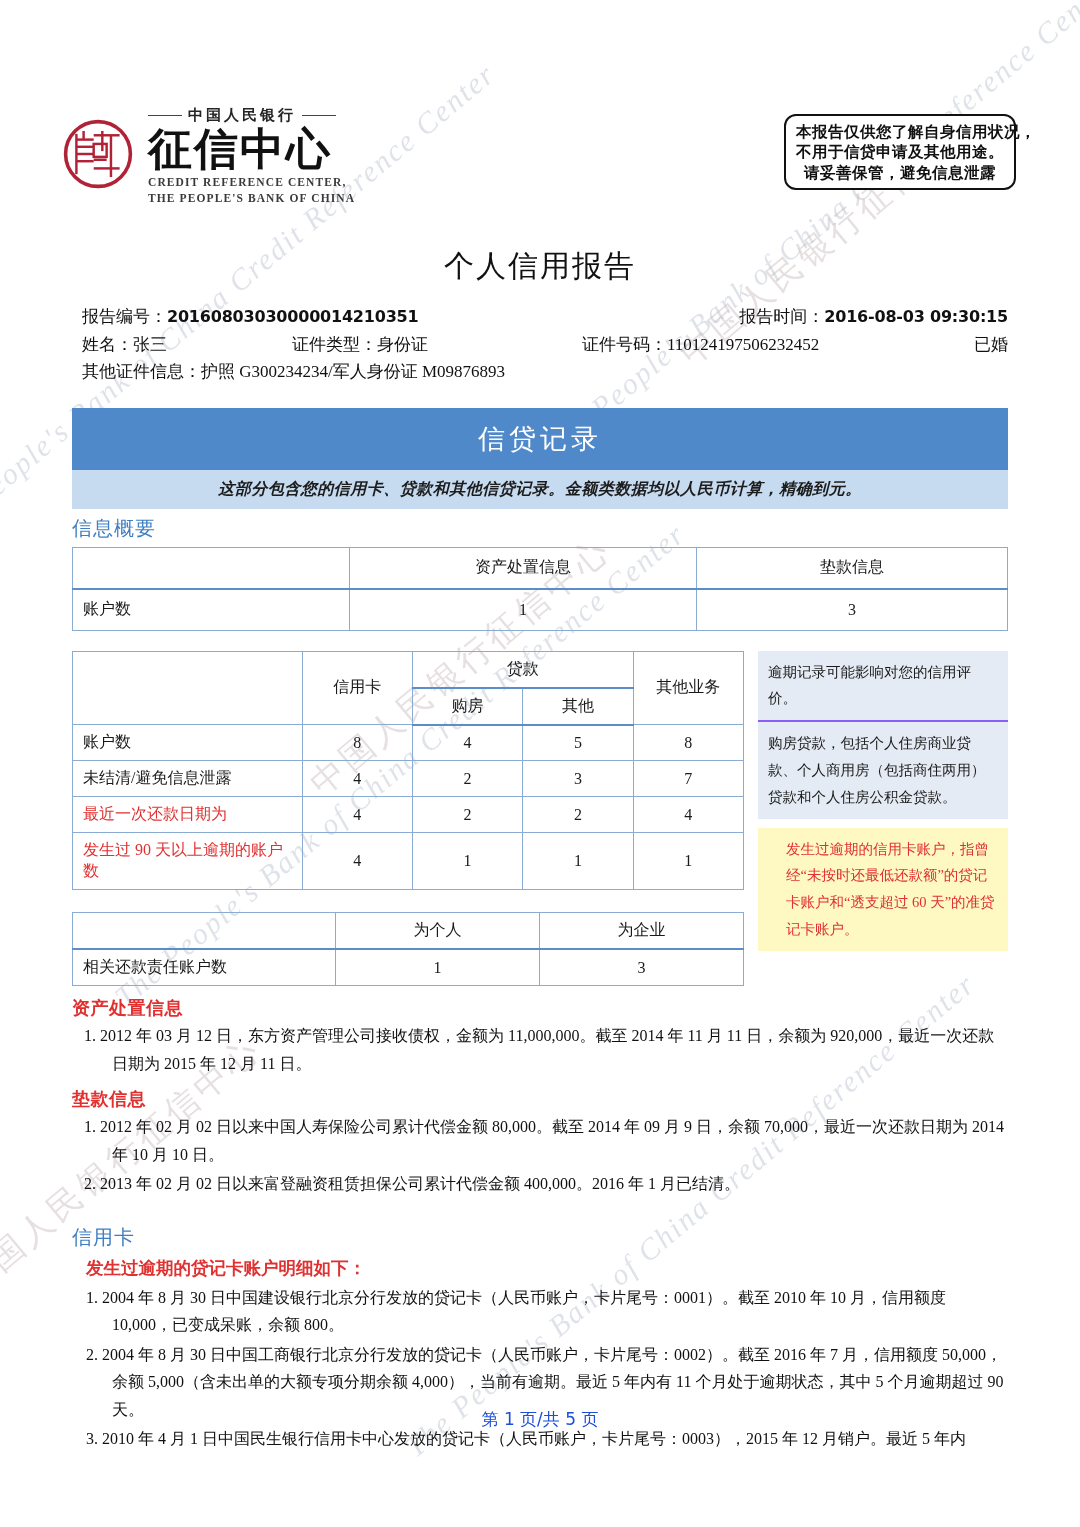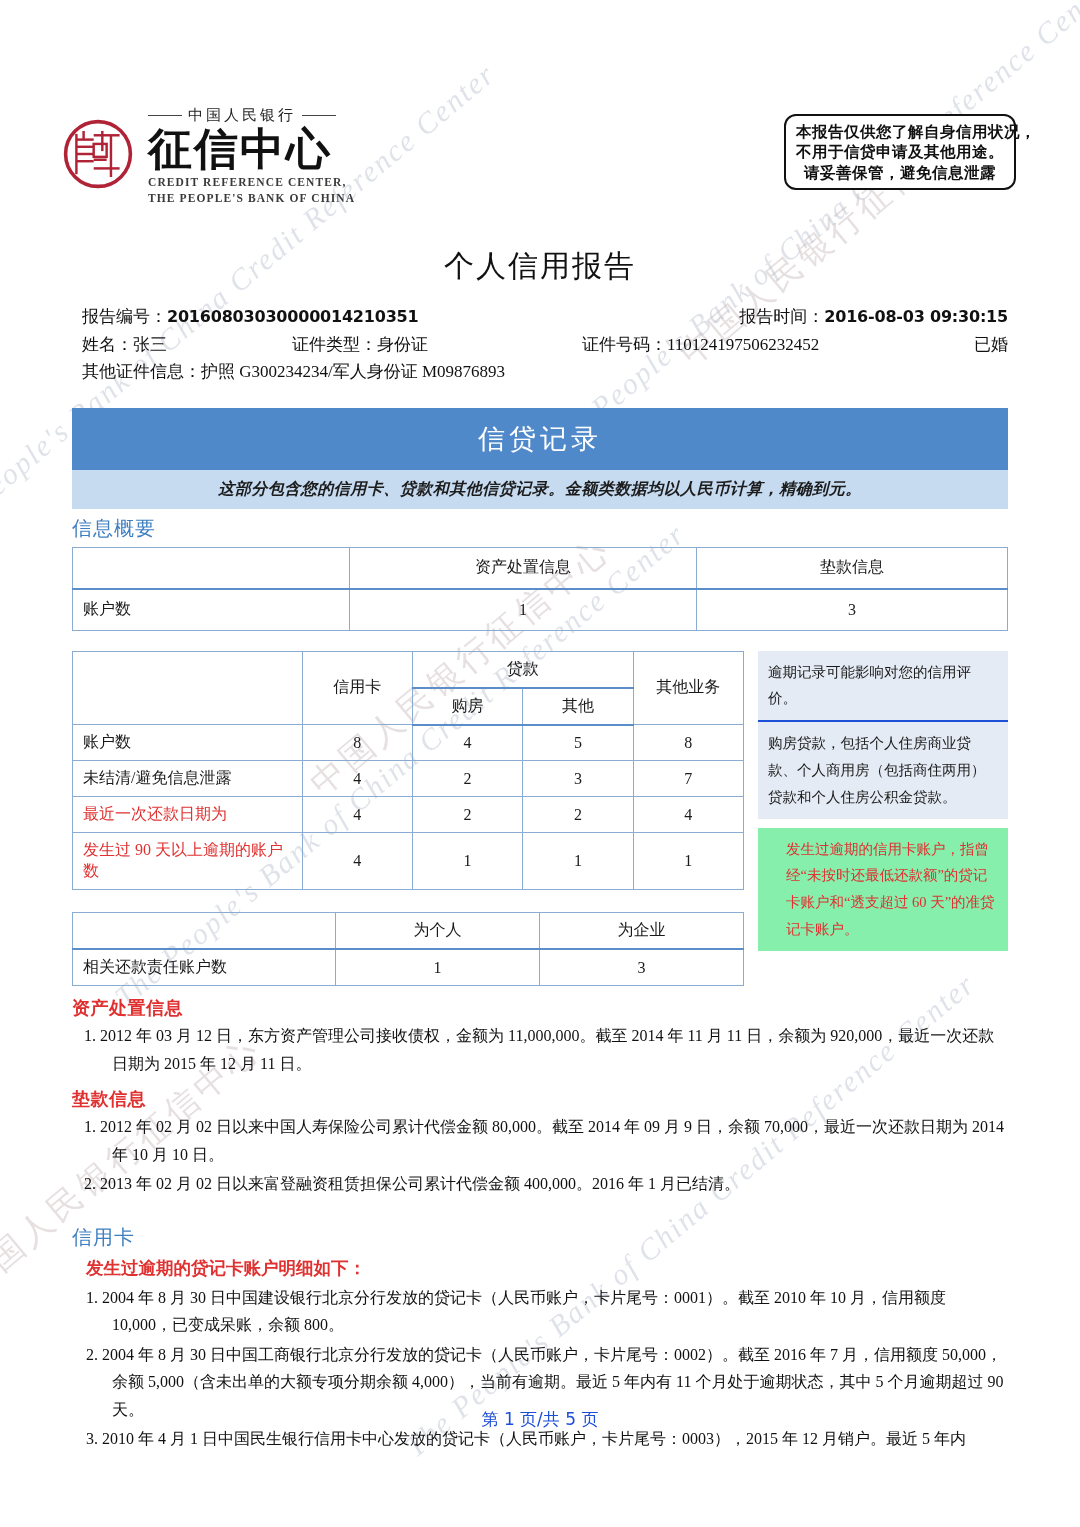--- a/index.html
+++ b/index.html
@@ -33,21 +33,21 @@
   
   .page{position:relative;z-index:2;padding:0 72px;box-sizing:border-box;width:1080px;}
 
   
   .hdr{position:relative;height:120px;margin-top:108px;}
   .logo-wrap{position:absolute;left:-10px;top:-2px;display:flex;align-items:flex-start;}
   .seal{width:72px;height:72px;margin-top:12px;}
   .logo-txt{margin-left:14px;}
   .logo-cn-small{
     font-size:15px;color:#252525;letter-spacing:3px;
-    display:flex;align-items:center;gap:6px;white-space:nowrap;
+    display:flex;align-items:center;gap:6px;white-space:nowrap;font-weight:bold;
   }
   .logo-cn-small .rule{display:inline-block;width:34px;height:1px;background:#444;}
   .logo-cn-big{
     font-size:44px;font-weight:700;letter-spacing:2px;line-height:1.05;
     color:#111;margin-top:1px;font-family:"DejaVu Sans","Liberation Sans",sans-serif;
   }
   .logo-en{
     font-size:11.5px;font-weight:700;letter-spacing:1.1px;color:#3a3a3a;
     line-height:1.35;margin-top:3px;font-family:"Liberation Serif",serif;
   }
@@ -147,23 +147,23 @@
   .t3{margin-top:22px;width:672px;}
   .t3 td.c0{width:244px;text-align:left;padding-left:10px;}
 
   
   .note{
     background:#e5ebf4;
     font-size:14.5px;line-height:1.85;
     color:#1a1a1a;
   }
   .note p{margin:0;padding:8px 10px;}
-  .note p.sep{border-bottom:2px solid #1d4ed8;}
+  .note p.sep{border-bottom:2px solid #8b5cf6;}
   .note p.gap{background:#ffffff;padding:0;height:9px;}
-  .note p.red{color:#e03030;background:#86efac;padding-left:28px;}
+  .note p.red{color:#e03030;background:#fef9c3;padding-left:28px;}
 
   
   .para{
     font-size:16px;line-height:1.72;color:#111;
     margin:2px 0 0 0;
     padding-left:14px;
     text-indent:-14px;
     margin-left:12px;
   }
   .para.ind{padding-left:28px;text-indent:-28px;}

